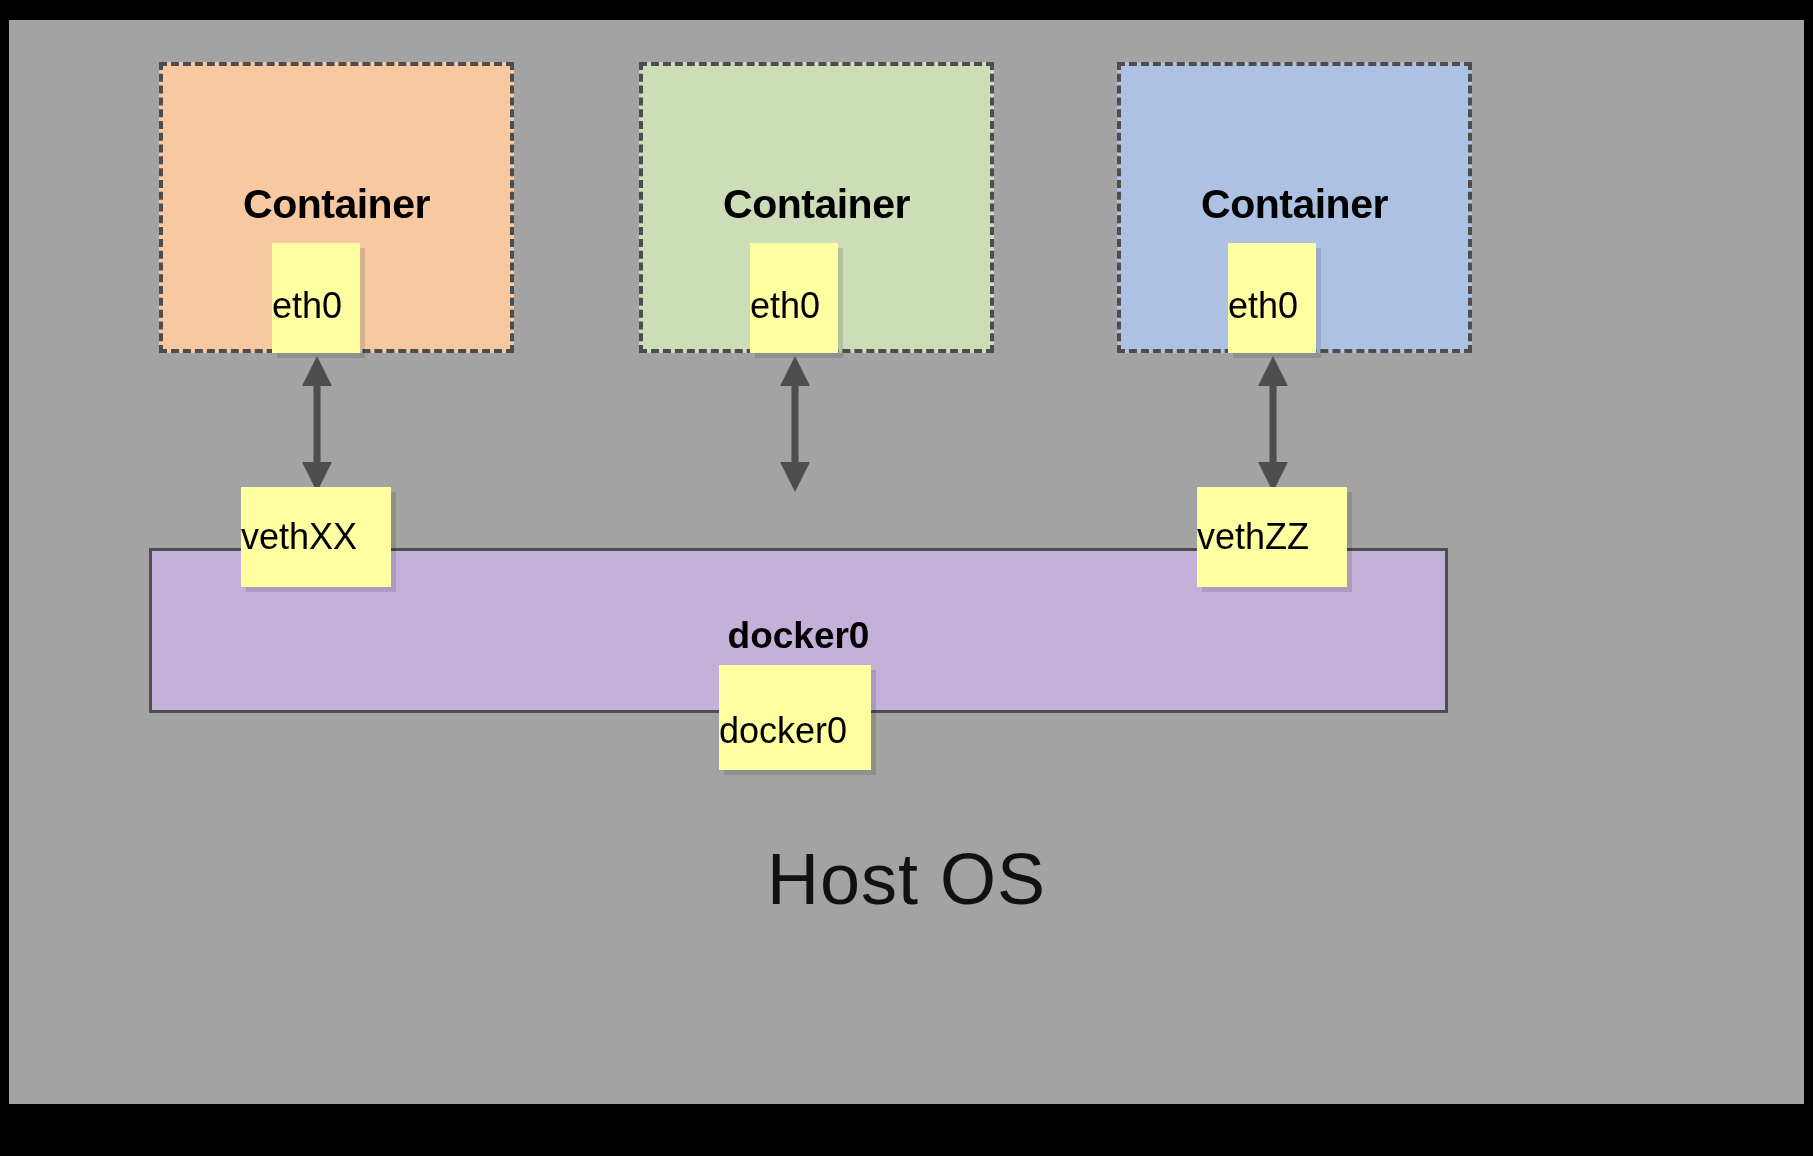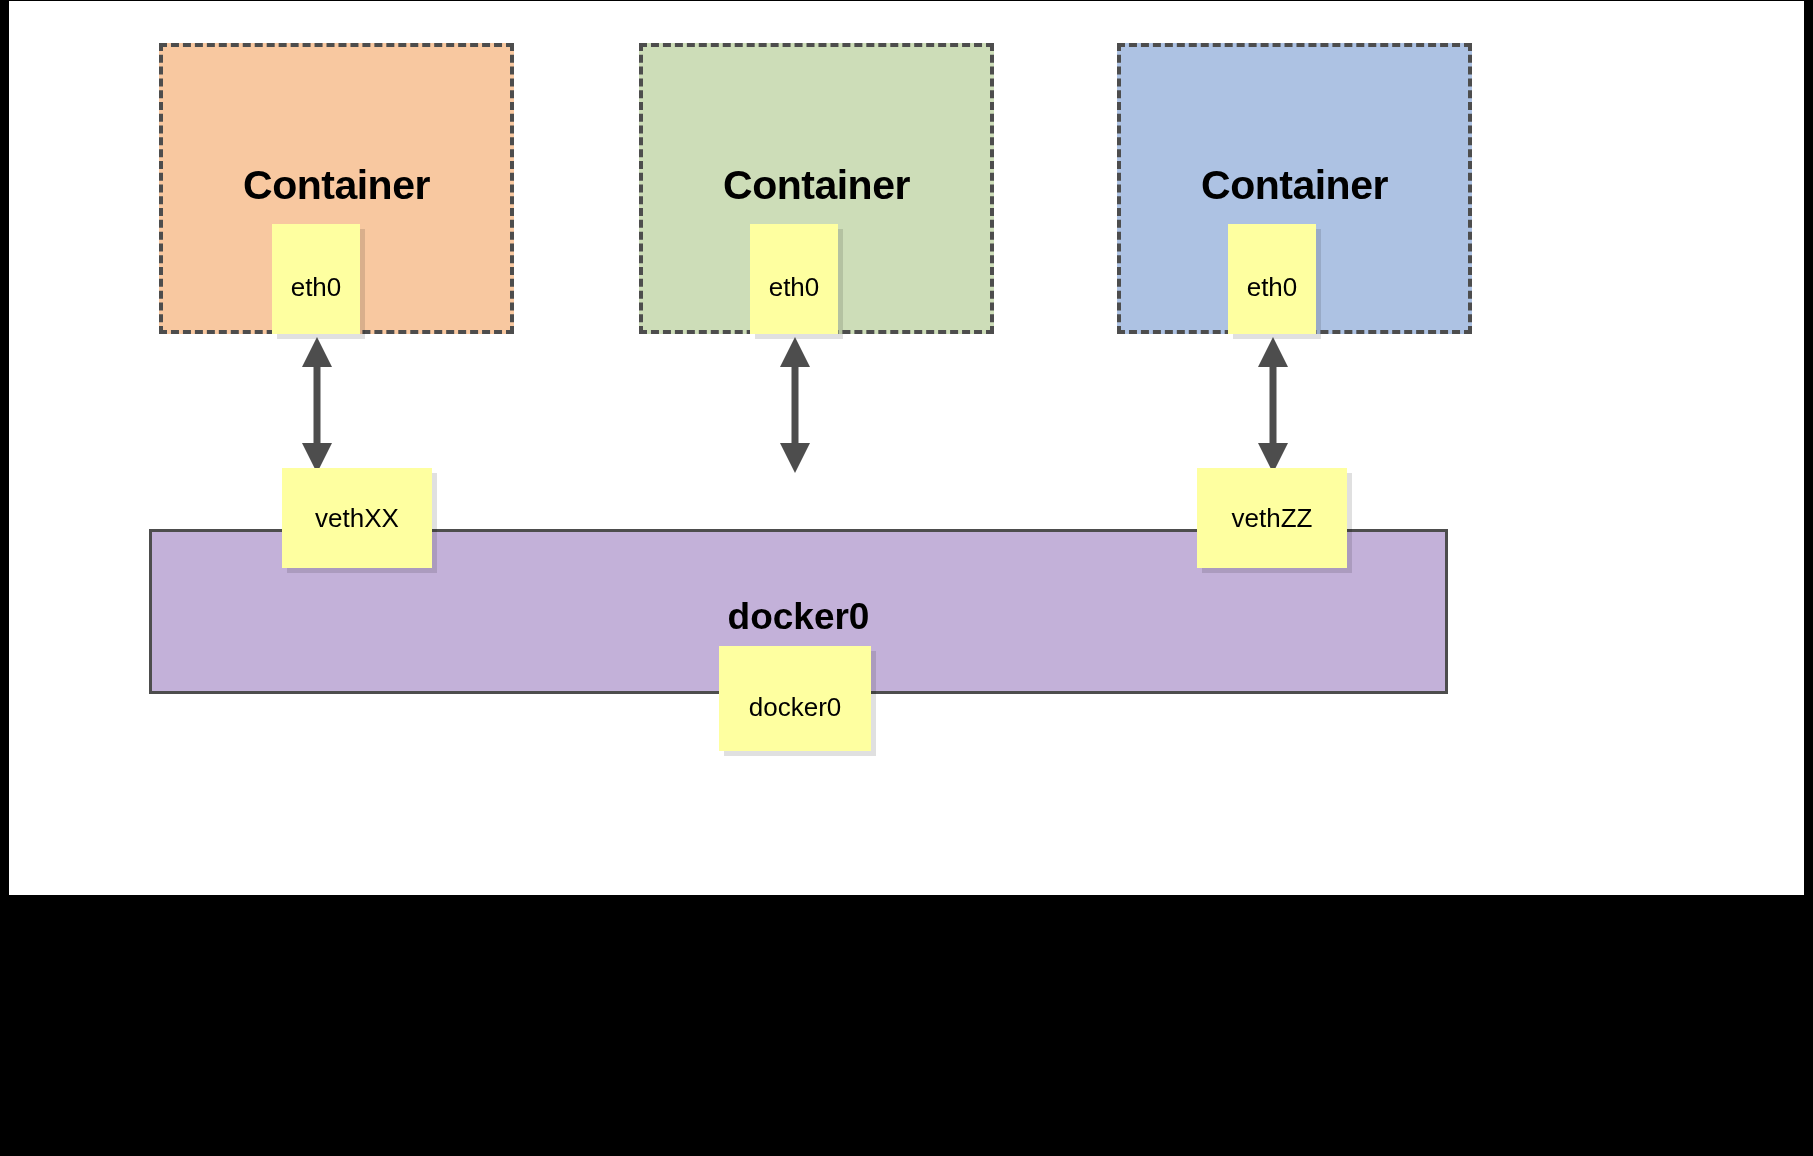--- a/index.html
+++ b/index.html
@@ -15,24 +15,24 @@
     background: #000000;
     box-sizing: border-box;
     font-family: "Liberation Sans", "DejaVu Sans", sans-serif;
     overflow: hidden;
   }
 
   
   #stage {
     position: absolute;
     left: 9px;
-    top: 1px;
+    top: 20px;
     width: 1795px;
-    height: 894px;
-    background: #ffffff;
+    height: 1084px;
+    background: #a3a3a3;
     overflow: hidden;
   }
 
   
   .container-box {
     position: absolute;
     box-sizing: border-box;
     border: 4px dashed #4d4d4d;
     top: 42px;
     width: 355px;
@@ -55,43 +55,42 @@
   }
 
   
   .ybox {
     position: absolute;
     box-sizing: border-box;
     background: #feffa0;
     box-shadow: 5px 5px 0 0 rgba(0,0,0,0.12);
     display: flex;
     align-items: center;
-    justify-content: center;
-    color: #000000;
-    font-size: 26px;
+    color: #000000;
+    font-size: 36px;
     font-weight: normal;
     line-height: 1;
   }
 
   .eth0-box {
     width: 88px;
     height: 110px;
     top: 223px;
   }
   .eth0-box .ylabel { transform: translateY(8px); }
   .eth0-box.e0 { left: 263px; }
   .eth0-box.e1 { left: 741px; }
   .eth0-box.e2 { left: 1219px; }
 
   .veth-box {
     width: 150px;
     height: 100px;
     top: 467px;
   }
-  .veth-box.v0 { left: 232px; margin-left: 41px; }
+  .veth-box.v0 { left: 232px; }
   .veth-box.v1 { left: 711px; }
   .veth-box.v2 { left: 1188px; }
 
   .docker0-tag {
     width: 152px;
     height: 105px;
     left: 710px;
     top: 645px;
     align-items: flex-start;
     padding-top: 48px;
@@ -207,15 +206,16 @@
     </div>
     <div class="ybox veth-box v2">
       <span class="ylabel">vethZZ</span>
     </div>
 
     <div class="ybox docker0-tag">
       <span class="ylabel">docker0</span>
     </div>
 
 
+    <div id="host-os">Host OS</div>
 
   </div>
 </div>
 
 </body></html>

